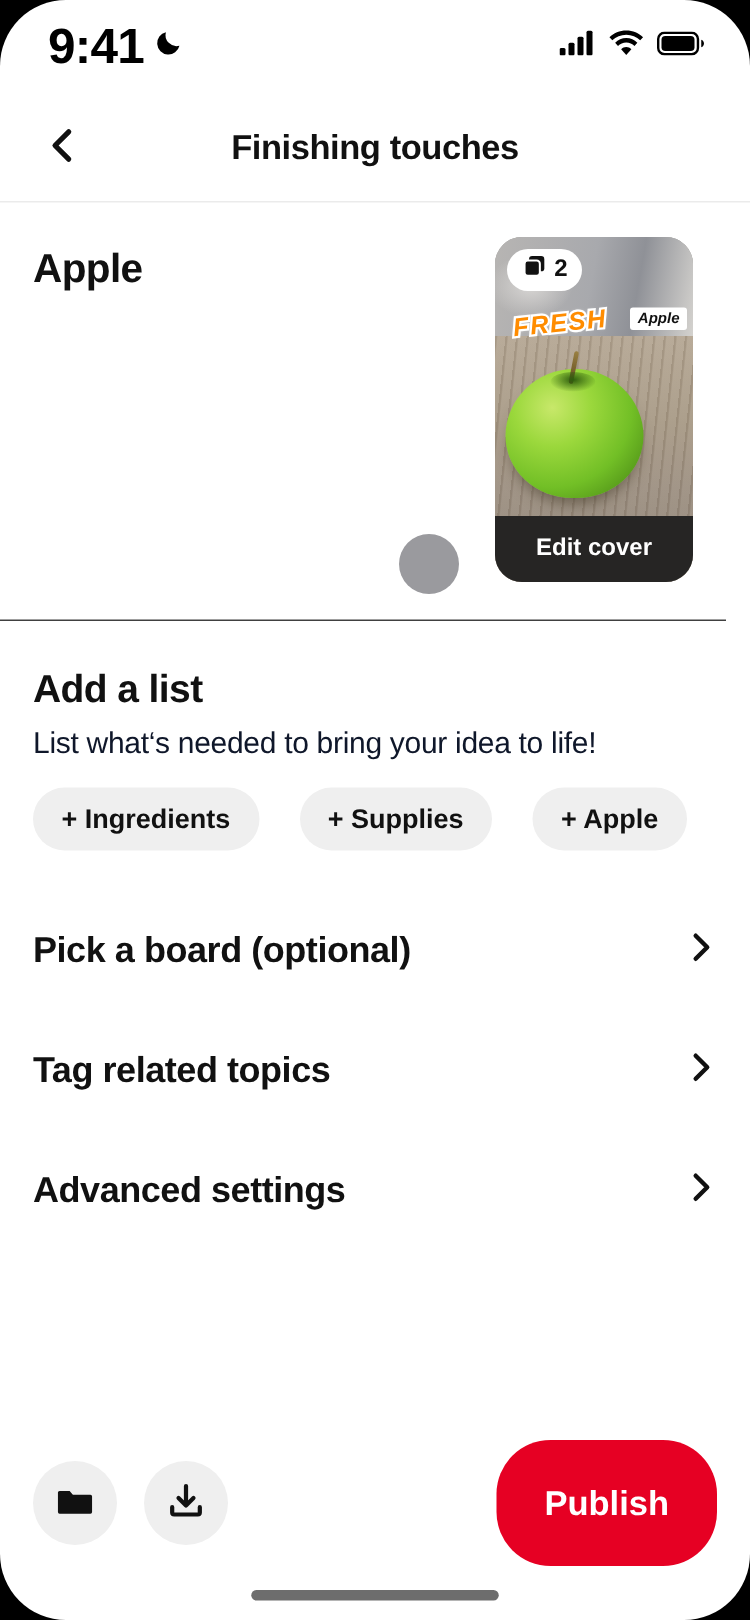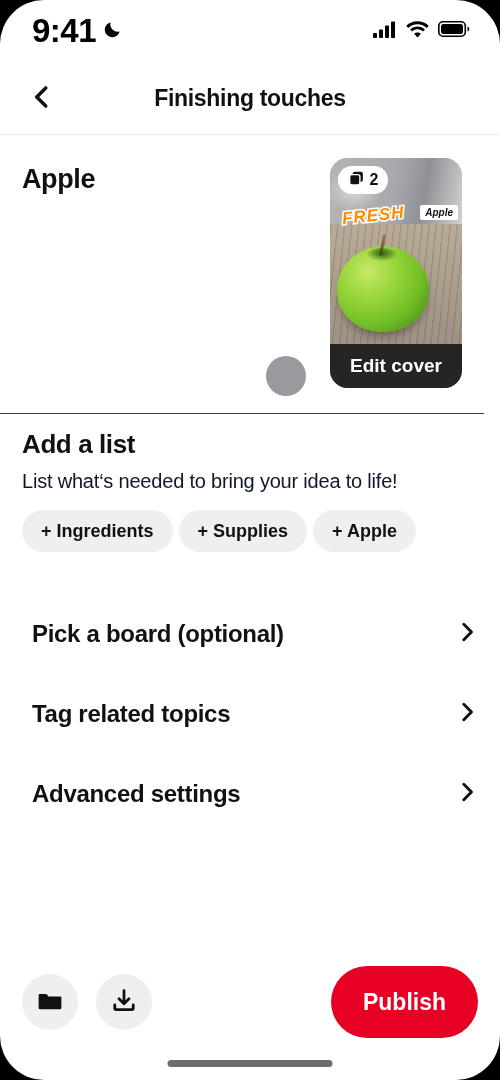--- a/index.html
+++ b/index.html
@@ -143,51 +143,51 @@
     background: #ffffff; border-radius: 14px;
     display: flex; align-items: center; justify-content: center; gap: 5px;
     padding: 0 9px;
   }
   .pages-count { font-size: 16px; font-weight: bold; color: #111; }
   .edit-cover {
     position: absolute; left: 0; right: 0; bottom: 0; height: 44px;
     background: #262524;
     color: #fff;
     display: flex; align-items: center; justify-content: center;
-    font-size: 19px; font-weight: bold;
+    font-size: 16px; font-weight: bold;
     cursor: pointer;
   }
 
   
   .list-section { position: absolute; top: 415px; left: 0; right: 0; }
   .section-title {
-    margin: 14px 0 0 22px;
+    margin: 29px 0 0 22px;
     font-size: 26px; font-weight: bold; color: #111; letter-spacing: -0.4px;
   }
   .section-sub {
     margin: 10px 0 0 22px;
     font-size: 20px; color: #0f172a; letter-spacing: -0.2px;
   }
-  .chips { display: flex; gap: 6px; margin: 17px 0 0 22px; }
+  .chips { display: flex; gap: 27px; margin: 17px 0 0 22px; }
   .chip {
     background: #efefef; border: none; border-radius: 22px;
     padding: 0 19px; height: 42px;
     display: flex; align-items: center;
     font-size: 18px; font-weight: bold; color: #111;
     font-family: "Liberation Sans", sans-serif;
     cursor: pointer;
   }
 
   
   .nav-rows { position: absolute; top: 594px; left: 0; right: 0; }
   .nav-row {
     position: relative;
     height: 80px;
     display: flex; align-items: center;
-    padding: 0 32px;
+    padding: 0 22px;
     cursor: pointer;
   }
   .nav-label {
     font-size: 24px; font-weight: bold; color: #111; letter-spacing: -0.3px;
   }
   .nav-chevron { position: absolute; right: 22px; top: 50%; transform: translateY(-50%); }
 
   
   .bottom-bar {
     position: absolute; left: 0; right: 0; bottom: 38px; height: 80px;
@@ -196,21 +196,21 @@
   .round-btn {
     width: 56px; height: 56px; border-radius: 50%;
     background: #efefef; border: none;
     display: flex; align-items: center; justify-content: center;
     cursor: pointer; margin-right: 18px;
   }
   .publish-btn {
     margin-left: auto;
     background: #e60023; color: #fff;
     border: none; border-radius: 36px;
-    height: 72px; padding: 0 32px;
+    height: 84px; padding: 0 32px;
     font-size: 23px; font-weight: bold;
     font-family: "Liberation Sans", sans-serif;
     cursor: pointer;
   }
 
   .home-indicator {
     position: absolute; bottom: 13px; left: 50%; transform: translateX(-50%);
     width: 165px; height: 7px; border-radius: 4px;
     background: #6d6d6d;
     cursor: pointer;

